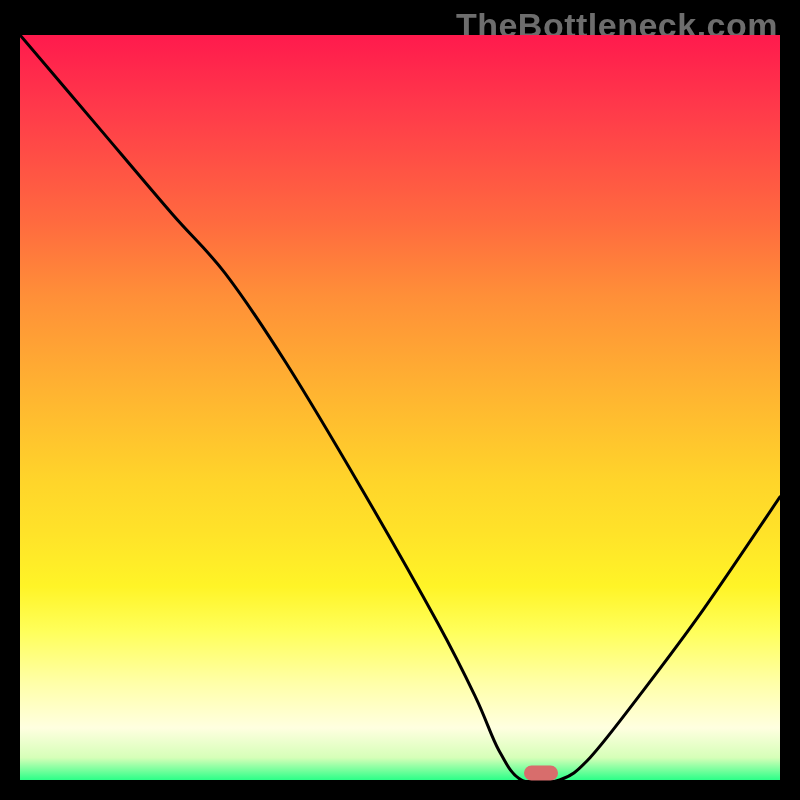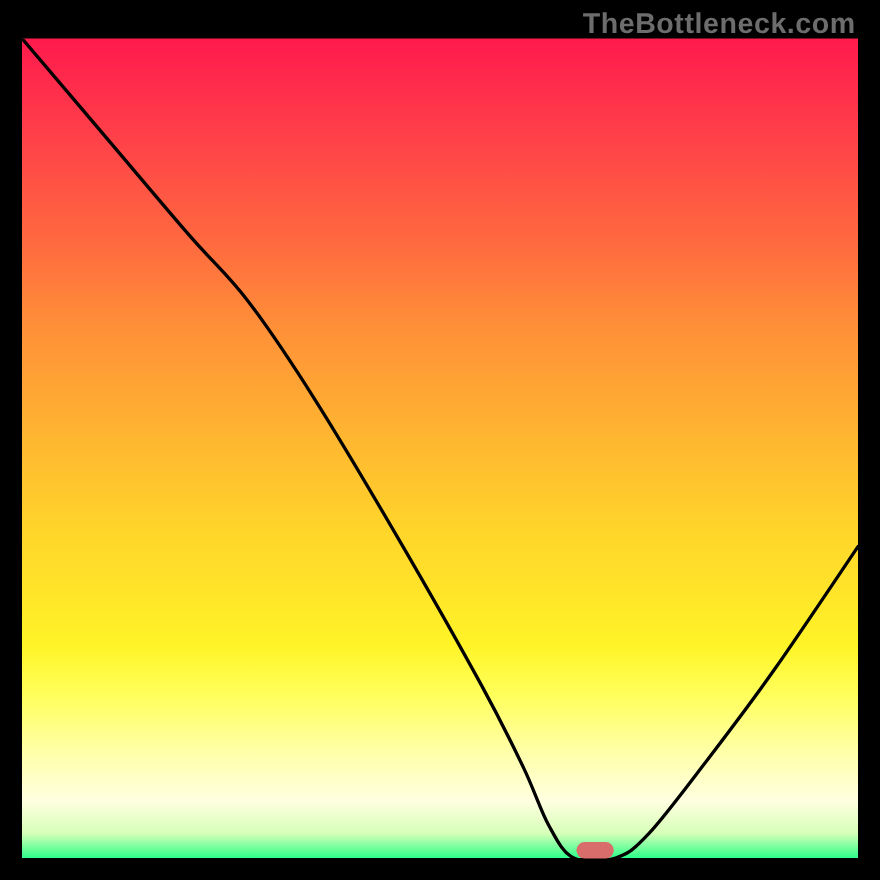--- a/index.html
+++ b/index.html
@@ -38,21 +38,21 @@
       #ffffe0 93%,
       #d6ffb8 97%,
       #2cff88 100%
     );
   }
   .watermark {
     position: absolute;
     right: 22px;
     top: 6px;
     font-family: Arial, Helvetica, sans-serif;
-    font-size: 26px;
+    font-size: 34px;
     font-weight: 600;
     color: #6d6d6d;
     letter-spacing: 0.5px;
   }
   .curve-layer {
     position: absolute;
     left: 20px;
     top: 35px;
     width: 760px;
     height: 745px;

